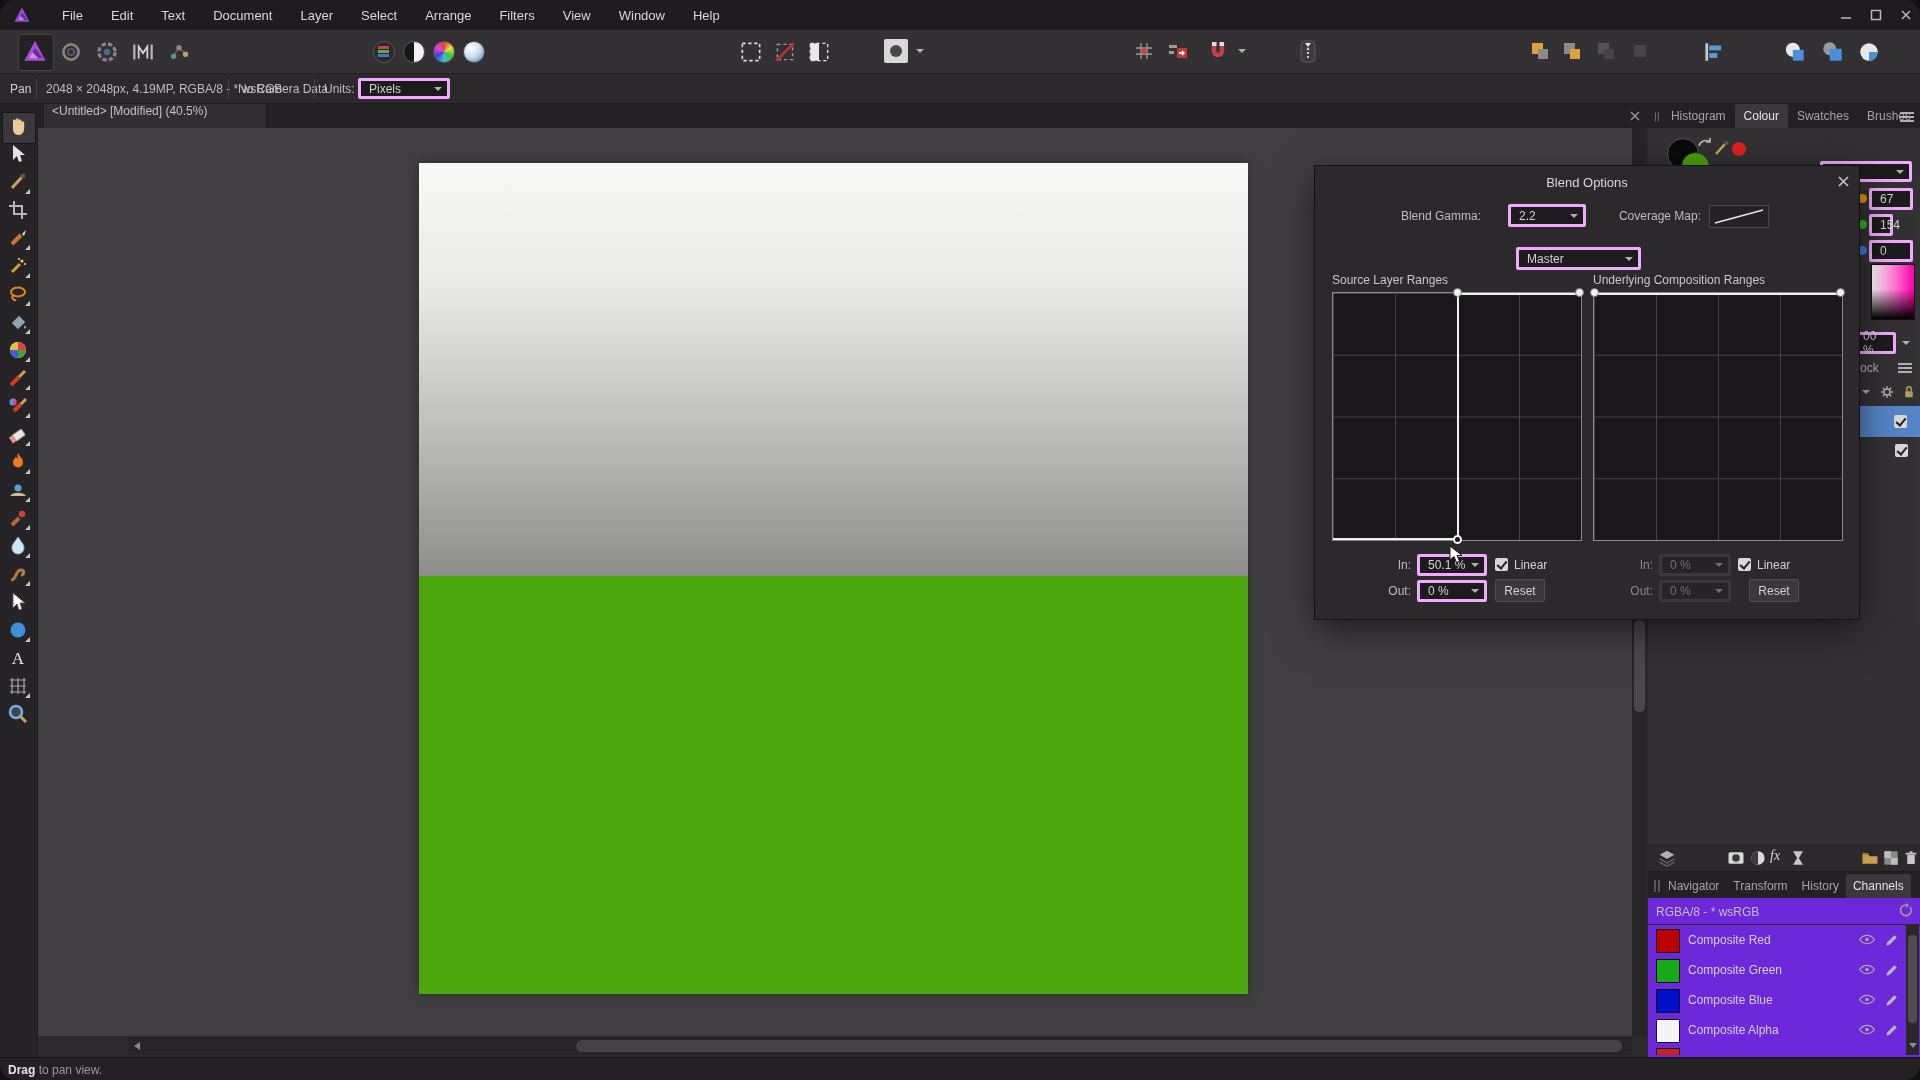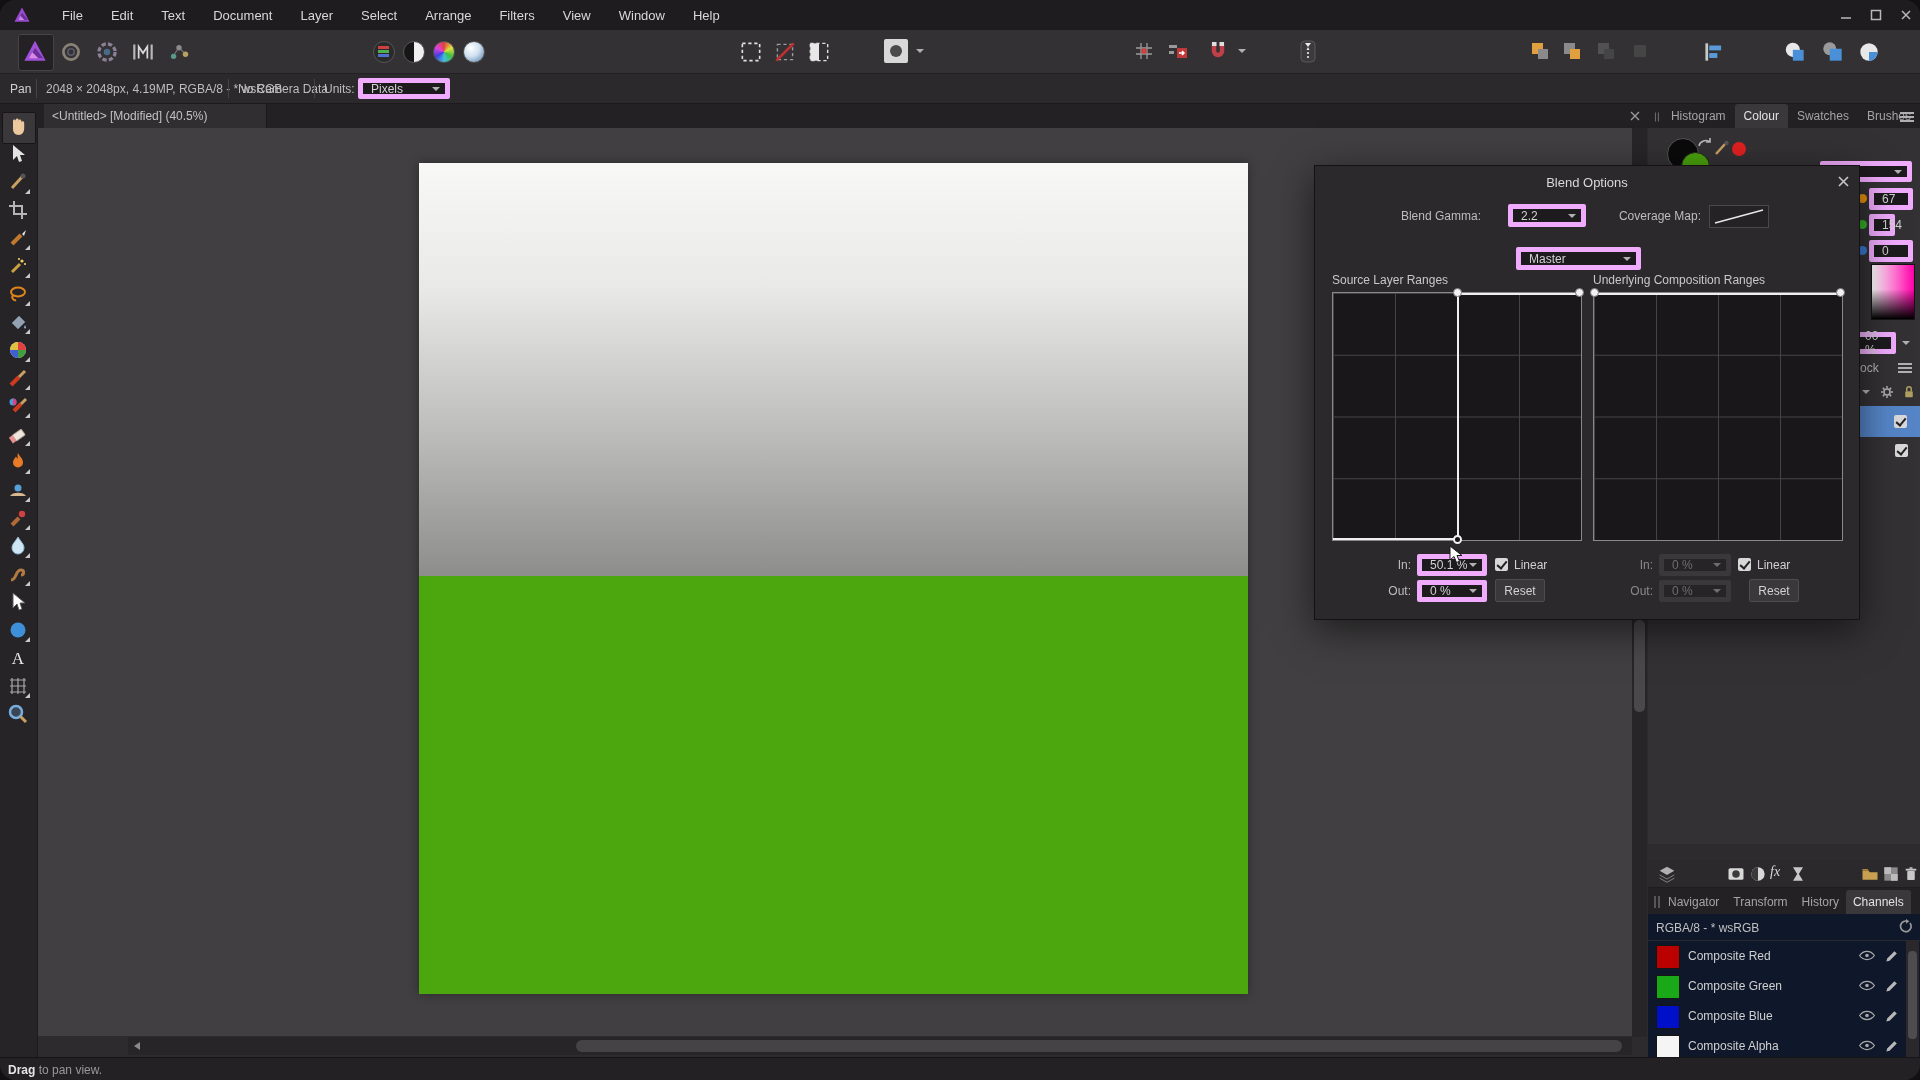--- a/index.html
+++ b/index.html
@@ -1,20 +1,20 @@
 <!DOCTYPE html>
 <html><head>
 <meta charset="utf-8">
 <style>
   html,body{margin:0;padding:0;background:#111;}
   #root{position:relative;width:1920px;height:1080px;background:#2d2b2d;overflow:hidden;
         font-family:"Liberation Sans",sans-serif;font-size:12px;color:#cfcfcf;border-radius:16px;}
   .abs{position:absolute;}
   .lbl{position:absolute;color:#bdbdbd;white-space:nowrap;}
-  .combo{position:absolute;background:#1d1b1d;border:5px solid #f0abfc;border-radius:2px;
+  .combo{position:absolute;background:#1d1b1d;border:3px solid #f0abfc;border-radius:2px;
          color:#d2d2d2;display:flex;align-items:center;padding:0 8px;box-sizing:border-box;}
   .combo.dis{color:#6f6d6f;background:#262426;border-color:#3a383a;}
   .arr{position:absolute;right:5px;top:50%;margin-top:-2px;width:0;height:0;
        border-left:4px solid transparent;border-right:4px solid transparent;border-top:4px solid #b0b0b0;}
   .arr.dim{border-top-color:#6f6d6f;}
   .btn{position:absolute;background:#3a383a;border:1px solid #4e4c4e;border-radius:2px;color:#d2d2d2;
        display:flex;align-items:center;justify-content:center;box-sizing:border-box;}
   .chk{position:absolute;width:13px;height:13px;background:#d8d8d8;border-radius:2px;}
   .chk::after{content:"";position:absolute;left:4px;top:1px;width:4px;height:8px;
               border:solid #222;border-width:0 2px 2px 0;transform:rotate(40deg);}
@@ -187,21 +187,21 @@
     <span class="lbl" style="left:238px;top:8px;">No Camera Data</span>
     <div class="sep abs" style="left:314px;top:5px;width:1px;height:19px;background:#454345;"></div>
     <span class="lbl" style="left:324px;top:8px;">Units:</span>
     <div class="combo" style="left:358px;top:4px;width:92px;height:21px;">
       <span>Pixels</span>
       <div class="arr"></div>
     </div>
   </div>
 
   <div class="abs" style="left:0;top:104px;width:1920px;height:24px;background:#232123;">
-    <div class="abs" style="left:44px;top:0;width:222px;height:24px;background:#302e30;border-right:1px solid #1a181a;display:flex;align-items:center;">
+    <div class="abs" style="left:44px;top:0;width:222px;height:24px;background:#302e30;border-right:1px solid #1a181a;display:flex;">
       <span style="margin-left:8px;color:#c2c2c2;">&lt;Untitled&gt; [Modified] (40.5%)</span>
     </div>
     <svg class="abs" style="left:1630px;top:7px;" width="10" height="10" viewBox="0 0 10 10">
         <path d="M1 1l8 8M9 1l-8 8" stroke="#9a9a9a" stroke-width="1.4"></path>
       </svg>
   </div>
 
   <div class="abs" style="left:0;top:128px;width:37px;height:929px;background:#262426;border-right:1px solid #1c1a1c;">
     <div class="abs" style="left:2px;top:-16px;width:32px;height:30px;background:#3a383a;border:1px solid #171517;border-radius:2px;"></div>
     <div class="tool" style="top:-14px;"><svg width="24" height="24" viewBox="0 0 24 24">
@@ -364,21 +364,21 @@
     <svg class="abs" style="left:252px;top:279px;" width="18" height="18" viewBox="0 0 24 24">
         <rect x="7" y="11" width="10" height="8" rx="1" fill="#b0a060"></rect>
         <path d="M9 11V8a3 3 0 016 0v3" stroke="#b0a060" stroke-width="2" fill="none"></path>
       </svg>
     <div class="abs" style="left:50px;top:302px;width:222px;height:31px;background:#5585c7;">
       <div class="chk" style="left:196px;top:9px;"></div>
     </div>
     <div class="chk" style="left:247px;top:340px;"></div>
   </div>
 
-  <div class="abs" style="left:1648px;top:844px;width:272px;height:213px;background:#0f172a;margin-top:16px;">
+  <div class="abs" style="left:1648px;top:844px;width:272px;height:213px;background:#6d28d9;">
 
     <div class="abs" style="left:0;top:0;width:272px;height:27px;background:#2b292b;border-bottom:1px solid #1e1c1e;">
       <svg class="abs" style="left:8px;top:3px;" width="22" height="22" viewBox="0 0 24 24">
           <path d="M12 4l8 4.5-8 4.5-8-4.5z" fill="#b0b0b0"></path>
           <path d="M4 13l8 4.5 8-4.5" stroke="#8a8a8a" fill="none"></path>
           <path d="M4 16.5l8 4.5 8-4.5" stroke="#8a8a8a" fill="none"></path>
         </svg>
       <svg class="abs" style="left:78px;top:4px;" width="20" height="20" viewBox="0 0 24 24">
           <rect x="3" y="5" width="18" height="14" rx="2" fill="#d8d8d8"></rect>
           <circle cx="12" cy="12" r="4.5" fill="#3a3a3a"></circle>

